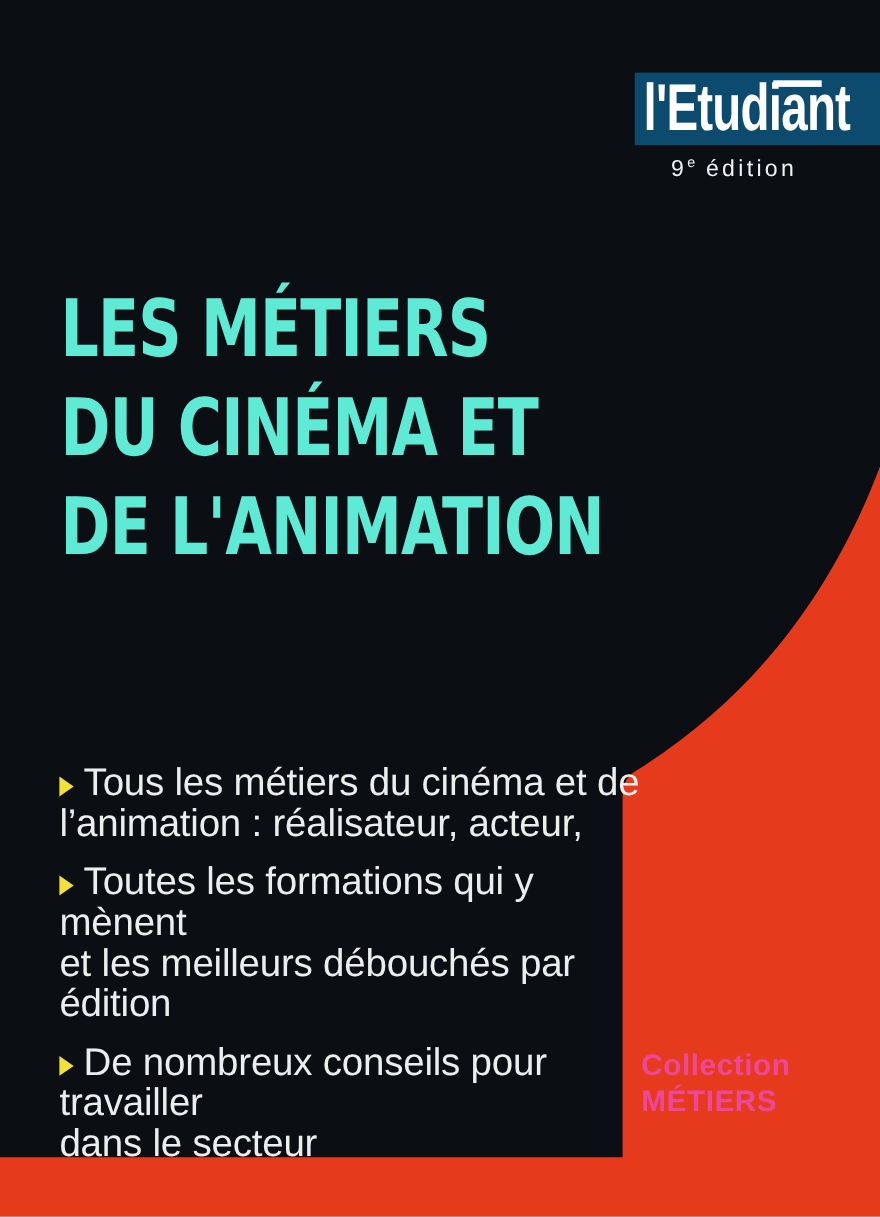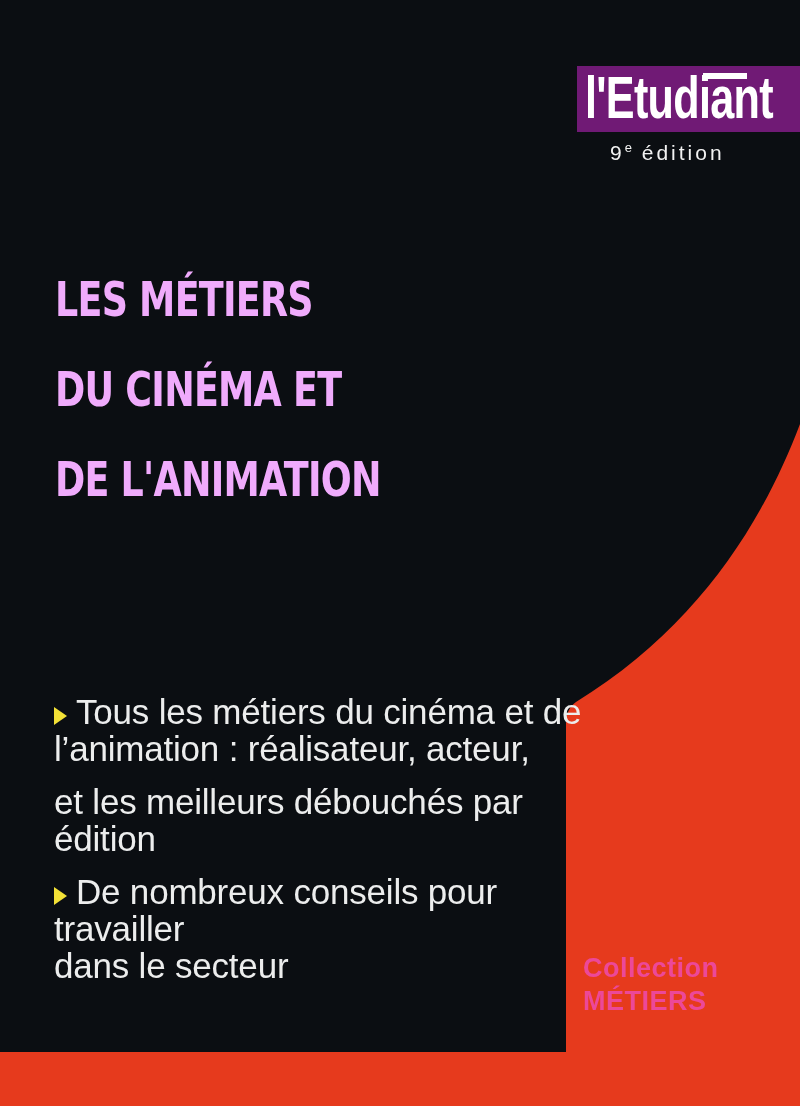--- a/index.html
+++ b/index.html
@@ -15,21 +15,21 @@
     position: absolute;
     left: 0; top: 0;
     width: 800px; height: 1106px;
     display: block;
   }
   
   .logo-band {
     position: absolute;
     left: 577px; top: 66px;
     width: 223px; height: 66px;
-    background: #701a75;
+    background: #0c4a6e;
   }
   .logo-text {
     position: absolute;
     left: 8px; top: 0;
     height: 66px;
     line-height: 64px;
     color: #ffffff;
     font-weight: bold;
     font-size: 60px;
     letter-spacing: -1px;
@@ -52,22 +52,22 @@
     letter-spacing: 3px;
     white-space: nowrap;
     margin-left: 44px;
   }
   .edition sup { font-size: 13px; letter-spacing: 1px; }
   
   .title {
     position: absolute;
     left: 55px; top: 254px;
     margin: 0;
-    color: #f0abfc;
-    font-size: 48px;
+    color: #5eead4;
+    font-size: 72px;
     font-weight: bold;
     line-height: 90px;
     font-family: "DejaVu Sans", "Liberation Sans", sans-serif;
     white-space: nowrap;
   }
   .title-line { height: 90px; }
   .title-line > span {
     display: inline-block;
     transform: scaleX(0.76);
     transform-origin: left center;
@@ -126,20 +126,21 @@
     <div class="title-line"><span>DU CINÉMA ET</span></div>
     <div class="title-line"><span>DE L'ANIMATION</span></div>
   </h1>
 
   <div class="bullets">
     <div class="bullet-item">
       <div><span class="tri"></span><span>Tous les métiers du cinéma et de</span></div>
       <div>l’animation : réalisateur, acteur,</div>
     </div>
     <div class="bullet-item">
+      <div><span class="tri"></span><span>Toutes les formations qui y mènent</span></div>
       <div>et les meilleurs débouchés par édition</div>
     </div>
     <div class="bullet-item">
       <div><span class="tri"></span><span>De nombreux conseils pour travailler</span></div>
       <div>dans le secteur</div>
     </div>
   </div>
 
   <div class="collection">
     <div>Collection</div>

